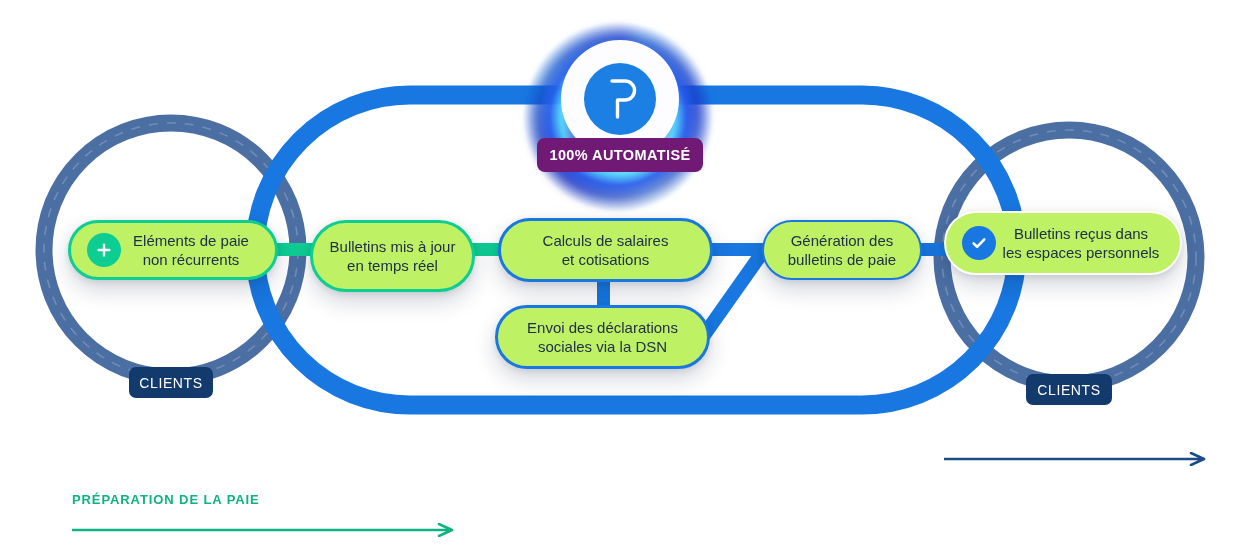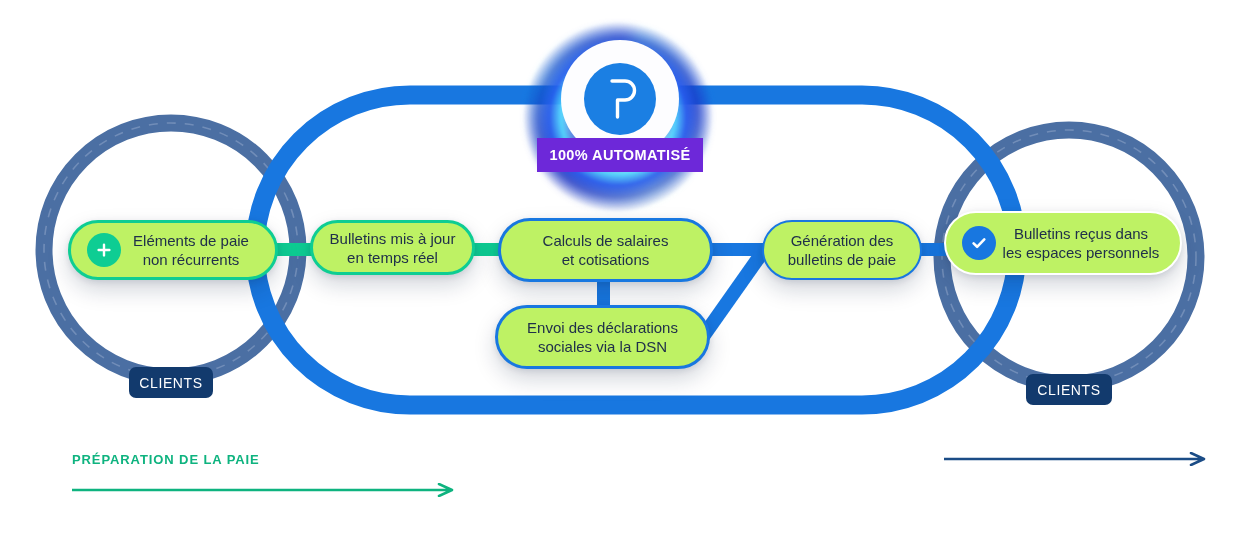--- a/index.html
+++ b/index.html
@@ -95,22 +95,22 @@
   .logo-dash.l { left: 572px; }
   .logo-dash.r { right: 572px; }
 
   
   .auto-badge {
     position: absolute;
     left: 537px;
     top: 138px;
     width: 166px;
     height: 34px;
-    border-radius: 0;
-    background: #6d28d9;
+    border-radius: 8px;
+    background: #701a75;
     color: #ffffff;
     font-size: 14.5px;
     font-weight: bold;
     letter-spacing: .4px;
     display: flex;
     align-items: center;
     justify-content: center;
   }
 
   
@@ -150,21 +150,21 @@
   .icon-green { background: #0ECD93; }
   .icon-blue  { background: #1877E0; }
 
   .border-green { border: 3px solid #0ECD93; }
   .border-blue  { border: 3px solid #1877E0; }
   .border-thin-blue { border: 2px solid #1877E0; }
   .border-none  { border: 2px solid #ffffff; }
 
   
   #node-elements   { left: 68px;  top: 220px; width: 210px; height: 60px; }
-  #node-bulletins  { left: 310px; top: 220px; width: 165px; height: 55px; }
+  #node-bulletins  { left: 310px; top: 220px; width: 165px; height: 72px; }
   #node-calculs    { left: 498px; top: 218px; width: 215px; height: 64px; }
   #node-dsn        { left: 495px; top: 305px; width: 215px; height: 64px; }
   #node-generation { left: 762px; top: 220px; width: 160px; height: 60px; }
   #node-recus      { left: 944px; top: 211px; width: 238px; height: 64px; }
 
   
   .clients-badge {
     position: absolute;
     background: #123A6D;
     color: #ffffff;
@@ -186,21 +186,21 @@
   }
   .phase .phase-label {
     font-size: 13px;
     font-weight: bold;
     letter-spacing: .9px;
     margin-bottom: 16px;
     display: block;
   }
   .phase svg { display: block; }
 
-  #phase-1 { left: 72px;  width: 388px; }
+  #phase-1 { left: 72px;  width: 388px; margin-top: 40px; }
   #phase-2 { left: 495px; width: 420px; }
   #phase-3 { left: 944px; width: 268px; }
 </style>
 </head>
 <body>
 
 <div id="stage">
 
   <svg id="rings" viewBox="0 0 1248 547">
     <defs>

